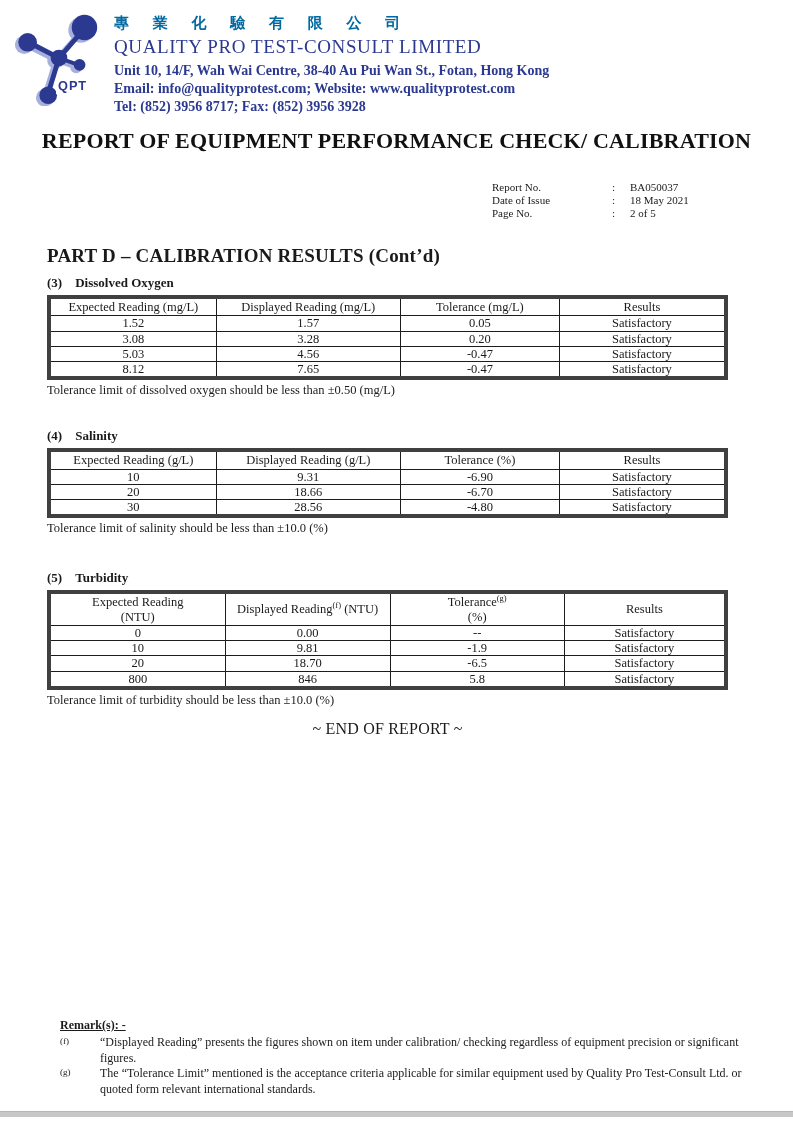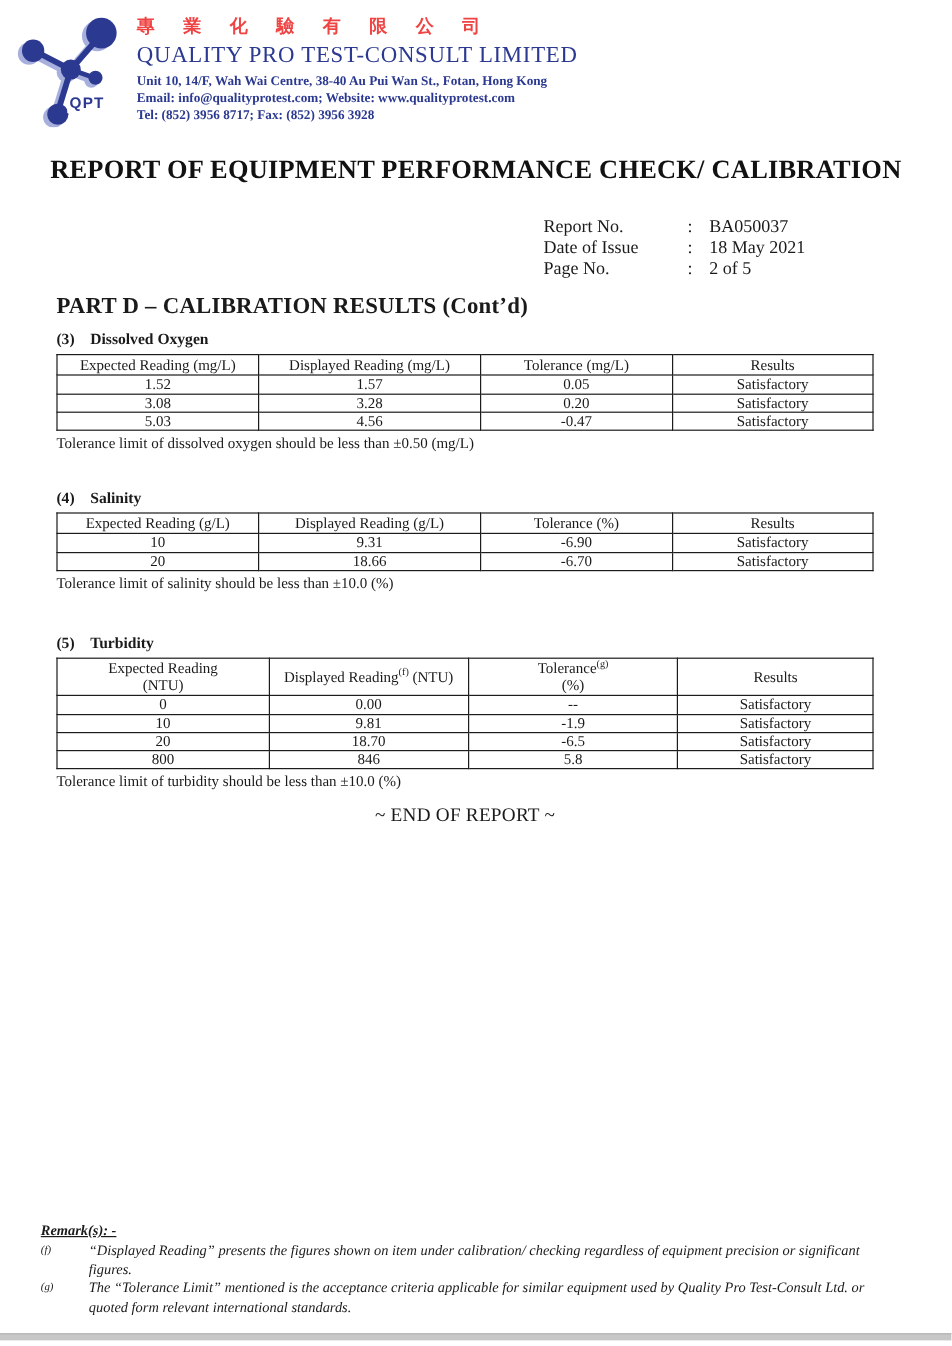--- a/index.html
+++ b/index.html
@@ -13,46 +13,46 @@
   }
 
   
   .header {
     position: absolute; top: 8px; left: 12px;
     display: flex; align-items: flex-start;
   }
   .logo { width: 92px; height: 98px; flex-shrink: 0; }
   .header-text { margin-left: 10px; padding-top: 6px; }
   .company-zh {
-    font-size: 15px; font-weight: bold; color: #ef4444;
+    font-size: 15px; font-weight: bold; color: #0369a1;
     letter-spacing: 10px; line-height: 1.3; white-space: nowrap;
   }
   .company-en {
     font-size: 19px; color: #2b3990; letter-spacing: 0.6px;
     line-height: 1.2; margin-top: 2px; white-space: nowrap;
   }
   .company-addr {
     margin-top: 4px;
-    font-size: 11px; font-weight: bold; color: #2b3990;
+    font-size: 14px; font-weight: bold; color: #2b3990;
     line-height: 1.27; white-space: nowrap;
   }
   .company-addr div { white-space: nowrap; }
 
   
   .report-title {
     position: absolute; top: 128px; left: 0; width: 100%;
     text-align: center;
     font-size: 22px; font-weight: bold; letter-spacing: 0.2px;
     color: #111;
   }
 
   
   .report-info {
-    position: absolute; top: 181px; left: 453px;
-    font-size: 15px; line-height: 1.18;
+    position: absolute; top: 181px; left: 492px;
+    font-size: 11px; line-height: 1.18;
   }
   .report-info-row { display: flex; }
   .ri-label { width: 120px; }
   .ri-sep { width: 18px; }
   .ri-value { }
 
   
   .content { position: absolute; top: 245px; left: 47px; width: 681px; }
   .part-heading {
     font-size: 19px; font-weight: bold; letter-spacing: 0.2px;
@@ -60,42 +60,42 @@
   }
   .section { margin-top: 30px; }
   .section.first { margin-top: 8px; }
   .section.third { margin-top: 34px; }
   .section-heading { display: flex; font-size: 13px; font-weight: bold; margin-bottom: 4px; }
   .section-number { margin-right: 13px; }
 
   table.results {
     width: 100%;
     border-collapse: collapse;
-    border: 1px solid #404040;
+    border: 4px solid #404040;
   }
   table.results th, table.results td {
     border: 1px solid #1c1c1c;
     font-size: 12.5px; font-weight: normal;
     text-align: center; vertical-align: middle;
     padding: 0 2px; line-height: 1.14;
   }
   table.results th { padding: 1px 2px; }
   table.results sup { font-size: 8.5px; line-height: 0; }
 
   .footnote { font-size: 12.5px; margin-top: 3px; }
 
   .end-of-report {
     text-align: center; font-size: 16px; margin-top: 12px;
     letter-spacing: 0.2px;
   }
 
   
   .remarks {
-    position: absolute; top: 1018px; left: 34px; width: 706px;
-    font-style: italic; font-size: 12px; line-height: 1.32;
+    position: absolute; top: 1018px; left: 60px; width: 706px;
+    font-size: 12px; line-height: 1.32;
   }
   .remarks-heading {
     font-weight: bold; text-decoration: underline; margin-bottom: 1px;
   }
   .remark-item { display: flex; }
   .remark-marker {
     width: 40px; flex-shrink: 0;
     font-size: 9px; padding-top: 1px;
   }
   .remark-text { flex: 1; }
@@ -205,20 +205,26 @@
               <td>3.28</td>
               <td>0.20</td>
               <td>Satisfactory</td>
             </tr>
             <tr>
               <td>5.03</td>
               <td>4.56</td>
               <td>-0.47</td>
               <td>Satisfactory</td>
             </tr>
+            <tr>
+              <td>8.12</td>
+              <td>7.65</td>
+              <td>-0.47</td>
+              <td>Satisfactory</td>
+            </tr>
           </tbody>
         </table>
         <div class="footnote">Tolerance limit of dissolved oxygen should be less than ±0.50 (mg/L)</div>
       </div>
       <div class="section">
         <div class="section-heading">
           <span class="section-number">(4)</span>
           <span class="section-title">Salinity</span>
         </div>
         <table class="results">
@@ -242,20 +248,26 @@
               <td>9.31</td>
               <td>-6.90</td>
               <td>Satisfactory</td>
             </tr>
             <tr>
               <td>20</td>
               <td>18.66</td>
               <td>-6.70</td>
               <td>Satisfactory</td>
             </tr>
+            <tr>
+              <td>30</td>
+              <td>28.56</td>
+              <td>-4.80</td>
+              <td>Satisfactory</td>
+            </tr>
           </tbody>
         </table>
         <div class="footnote">Tolerance limit of salinity should be less than ±10.0 (%)</div>
       </div>
       <div class="section third">
         <div class="section-heading">
           <span class="section-number">(5)</span>
           <span class="section-title">Turbidity</span>
         </div>
         <table class="results">

